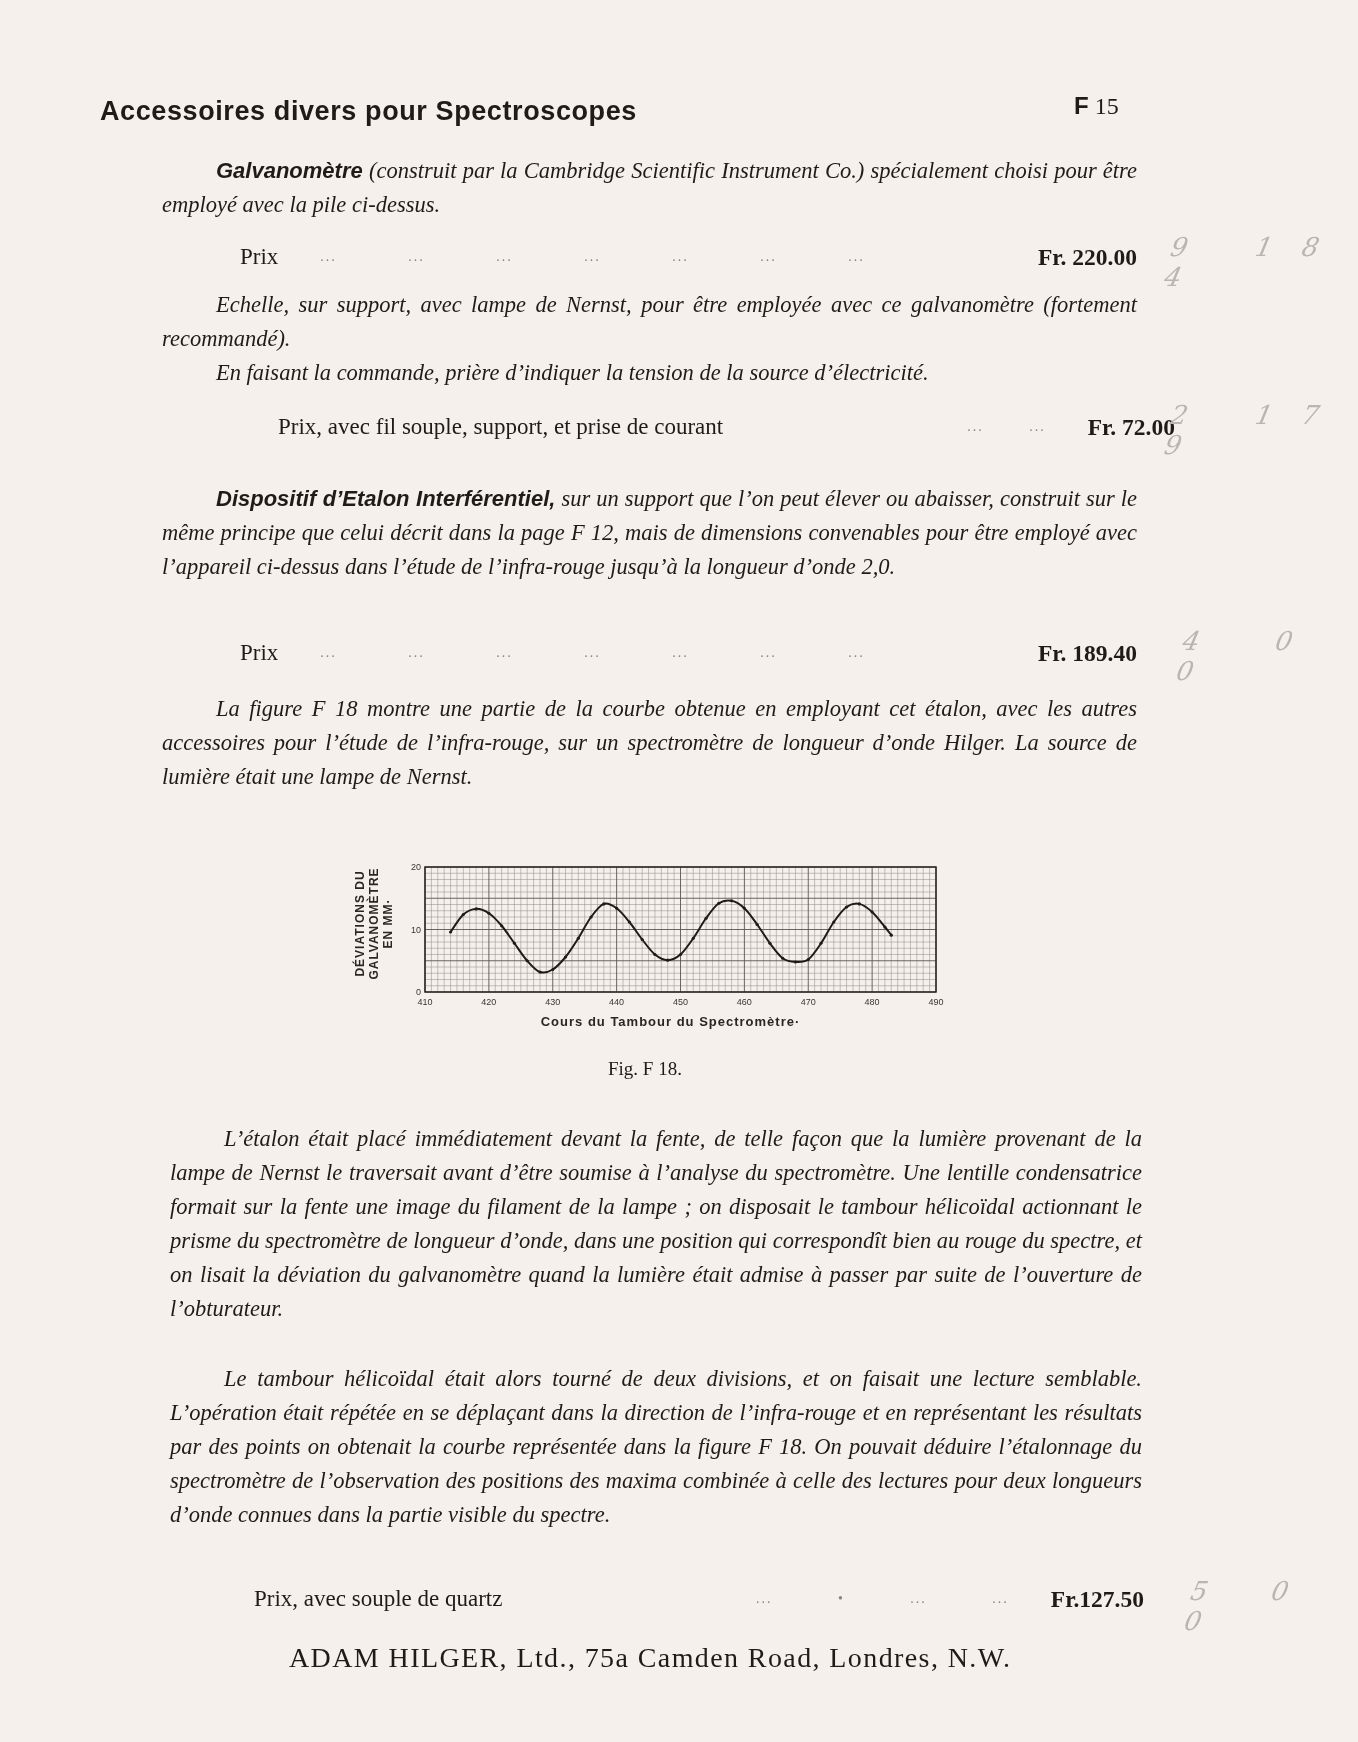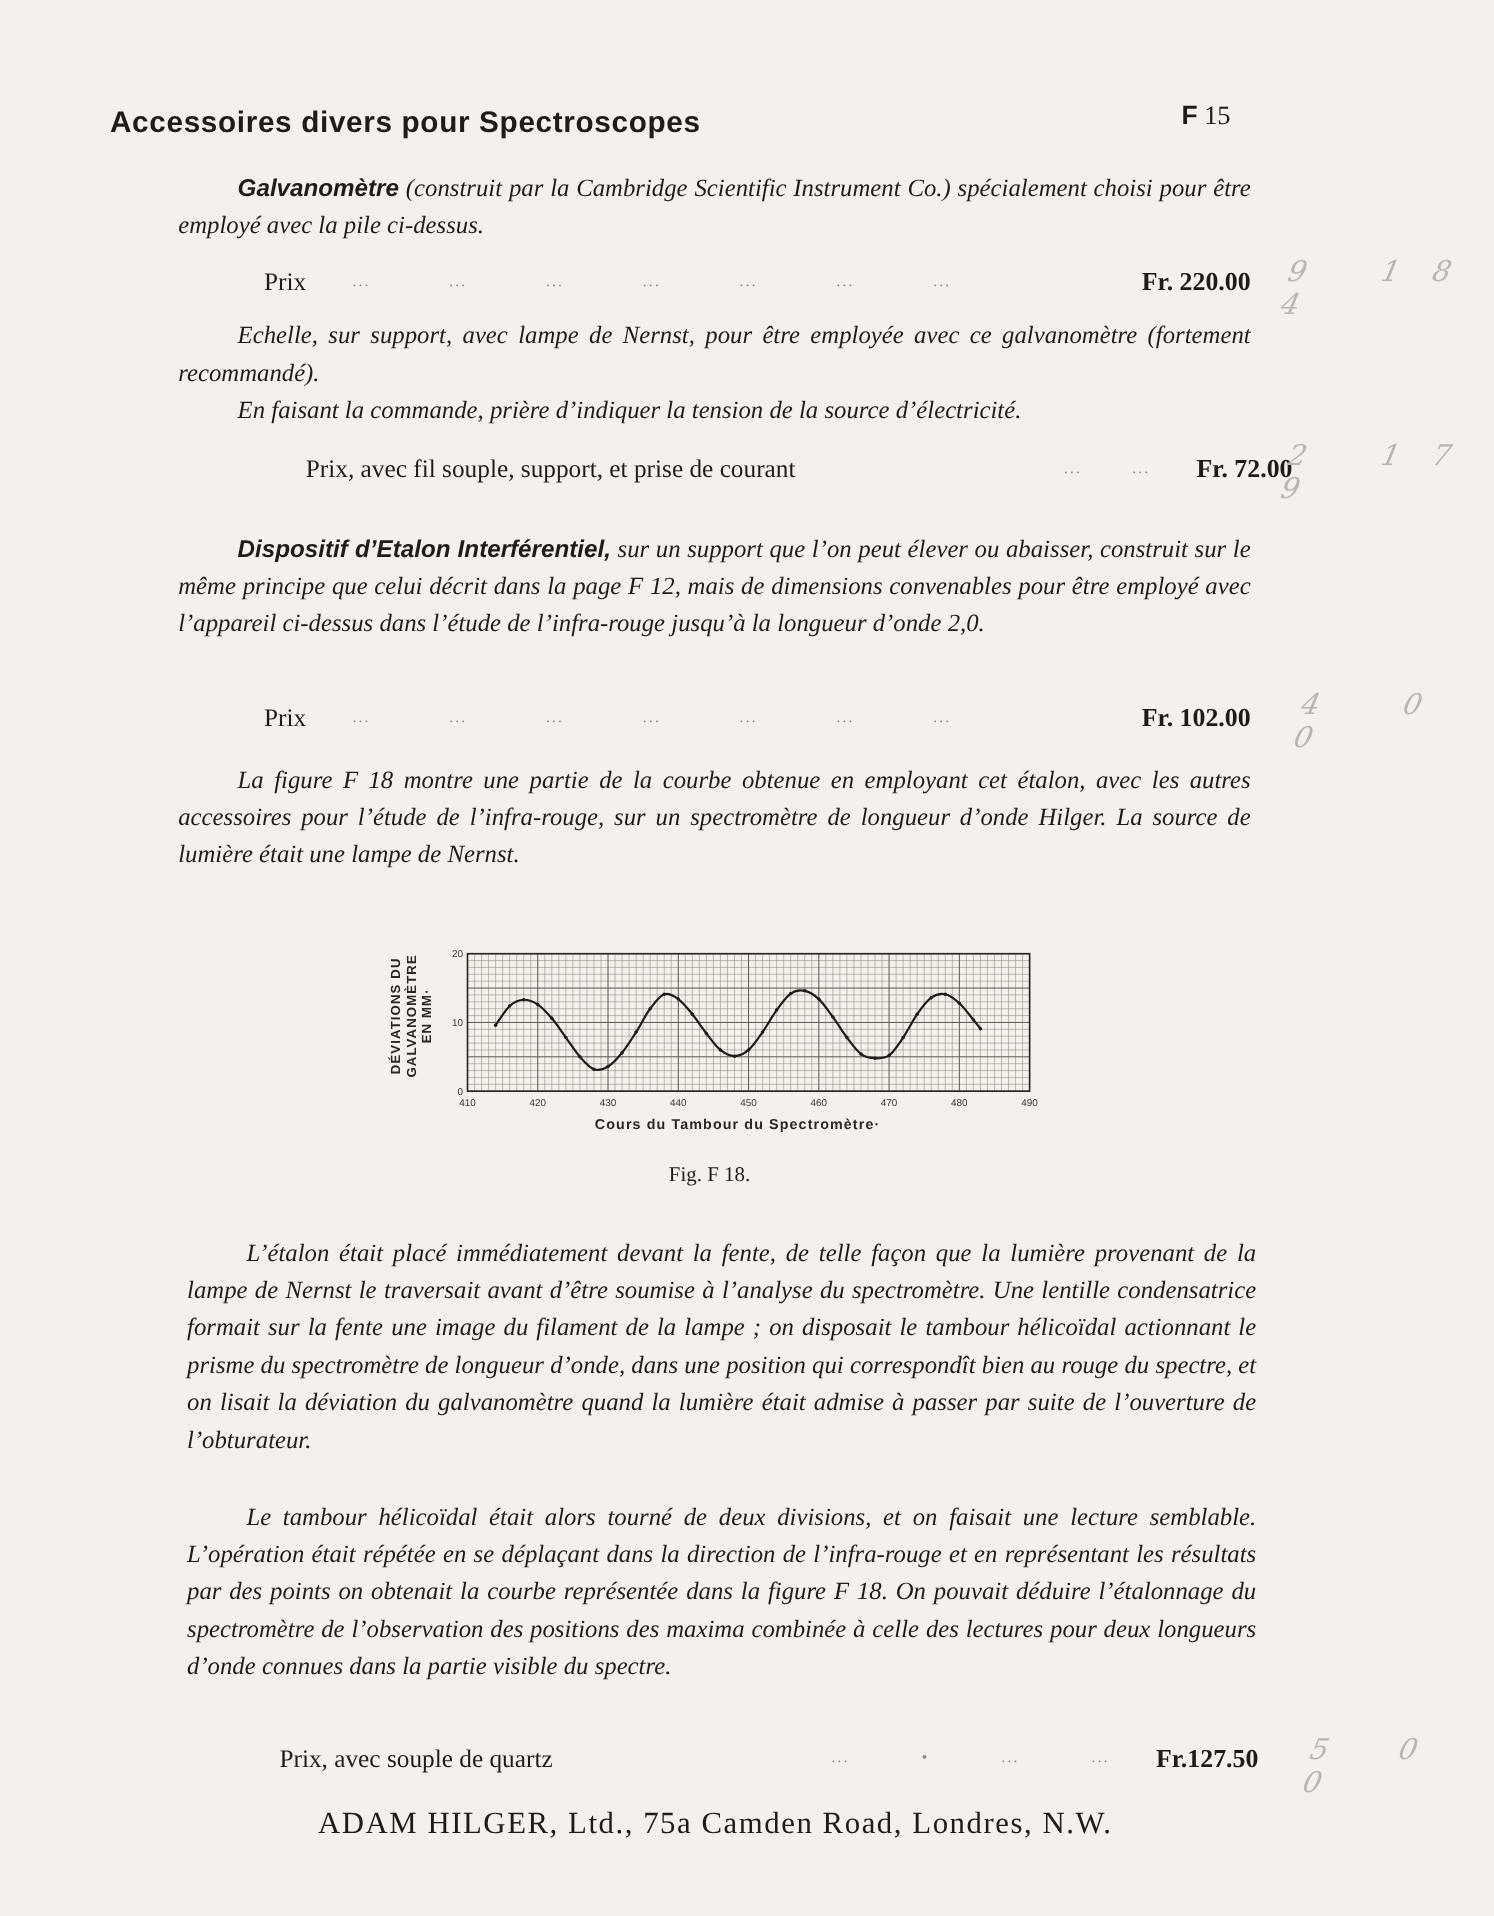--- a/index.html
+++ b/index.html
@@ -47,21 +47,21 @@
   <span class="label">Prix, avec fil souple, support, et prise de courant</span>
   <span class="dots" style="text-align:right; word-spacing:40px;">... ...</span>
   <span class="amt">Fr. 72.00</span>
 </div>
 <div class="hand" style="left:1168px; top:400px;">2 17 9</div>
 
 <div class="para ind" style="top:482px;"><span class="lead">Dispositif d’Etalon Interférentiel,</span><span> sur un support que l’on peut élever ou abaisser, construit sur le même principe que celui décrit dans la page F 12, mais de dimensions convenables pour être employé avec l’appareil ci-dessus dans l’étude de l’infra-rouge jusqu’à la longueur d’onde 2,0.</span></div>
 <div class="price-row" style="top:636px;">
   <span class="label">Prix</span>
   <span class="dots">... ... ... ... ... ... ...</span>
-  <span class="amt">Fr. 102.00</span>
+  <span class="amt">Fr. 189.40</span>
 </div>
 <div class="hand" style="left:1180px; top:626px; letter-spacing:34px;">4 0 0</div>
 
 <div class="para ind" style="top:692px;">La figure F 18 montre une partie de la courbe obtenue en employant cet étalon, avec les autres accessoires pour l’étude de l’infra-rouge, sur un spectromètre de longueur d’onde Hilger. La source de lumière était une lampe de Nernst.</div>
 
 <svg id="chart" width="620" height="210">
   <g id="grid-minor">
       <line x1="81.3875" x2="81.3875" y1="27" y2="152" stroke="#8d8883" stroke-width="0.5"></line>
       <line x1="87.775" x2="87.775" y1="27" y2="152" stroke="#8d8883" stroke-width="0.5"></line>
       <line x1="94.1625" x2="94.1625" y1="27" y2="152" stroke="#8d8883" stroke-width="0.5"></line>

